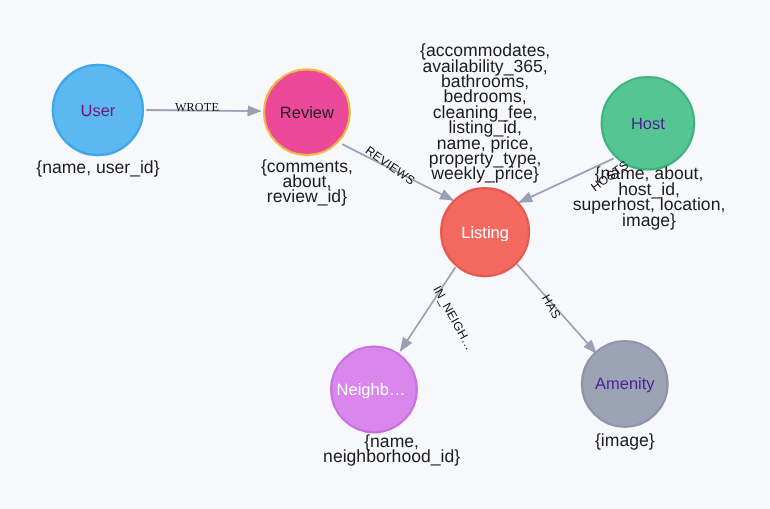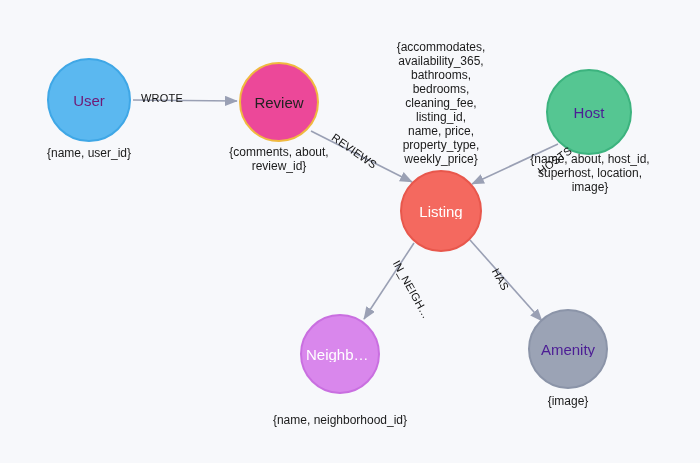--- a/index.html
+++ b/index.html
@@ -26,21 +26,21 @@
     line-height:1;
     padding:0 4px;
     max-width:100%;
     overflow:hidden;
     text-overflow:ellipsis;
     white-space:nowrap;
     display:block;
   }
   .props{
     position:absolute;
-    font-size:12px;
+    font-size:16px;
     color:#1b1b1b;
     line-height:14px;
     text-align:center;
     white-space:pre-line;
   }
   .edge-label{
     position:absolute;
     font-size:11px;
     color:#111;
     letter-spacing:.2px;
@@ -96,23 +96,23 @@
 bathrooms,
 bedrooms,
 cleaning_fee,
 listing_id,
 name, price,
 property_type,
 weekly_price}</div>
       <div class="props" style="left: 520px; top: 152px; width: 140px;">{name, about, host_id,
 superhost, location,
 image}</div>
-      <div class="props" style="left: 258px; top: 395px; width: 164px; margin-top: 18px;">{name, neighborhood_id}</div>
+      <div class="props" style="left: 274px; top: 395px; width: 164px;">{name, neighborhood_id}</div>
       <div class="props" style="left: 528px; top: 394px; width: 80px;">{image}</div>
     </div>
   <div id="edge-labels-layer">
-      <div class="edge-label" style="left: 141px; top: 92px; transform: rotate(0deg);">WROTE</div>
+      <div class="edge-label" style="left: 159px; top: 92px; transform: rotate(0deg); font-family: Liberation Serif, serif;">WROTE</div>
       <div class="edge-label" style="left: 333px; top: 130px; transform: rotate(35deg);">REVIEWS</div>
       <div class="edge-label" style="left: 539px; top: 166px; transform: rotate(-36deg);">HOSTS</div>
       <div class="edge-label" style="left: 396px; top: 255px; transform: rotate(61deg);">IN_NEIGH…</div>
       <div class="edge-label" style="left: 495px; top: 263px; transform: rotate(61deg);">HAS</div>
     </div>
 </div>
 
 </body></html>

